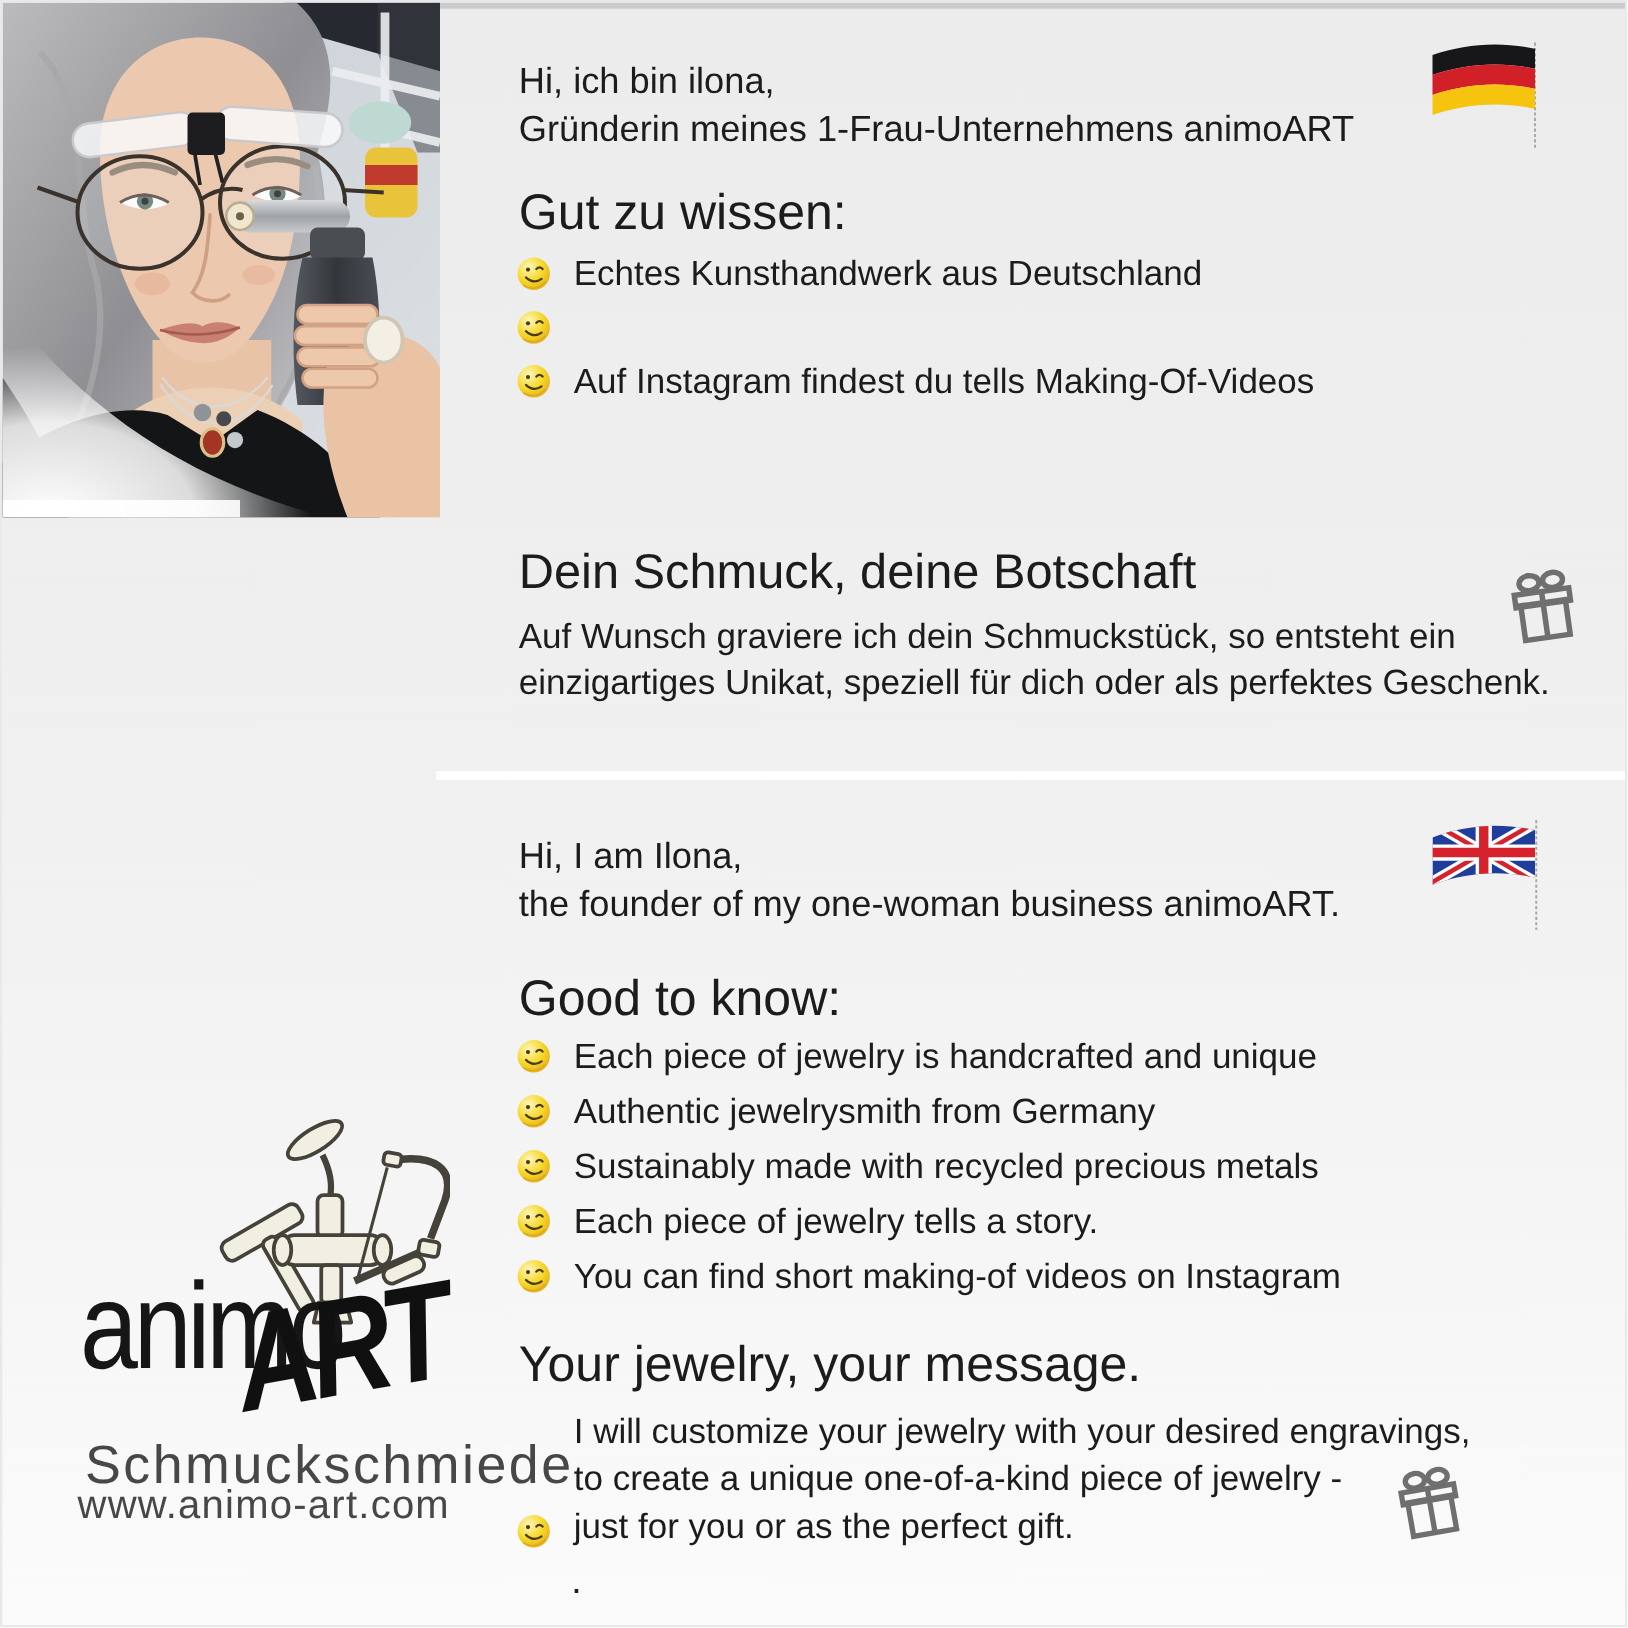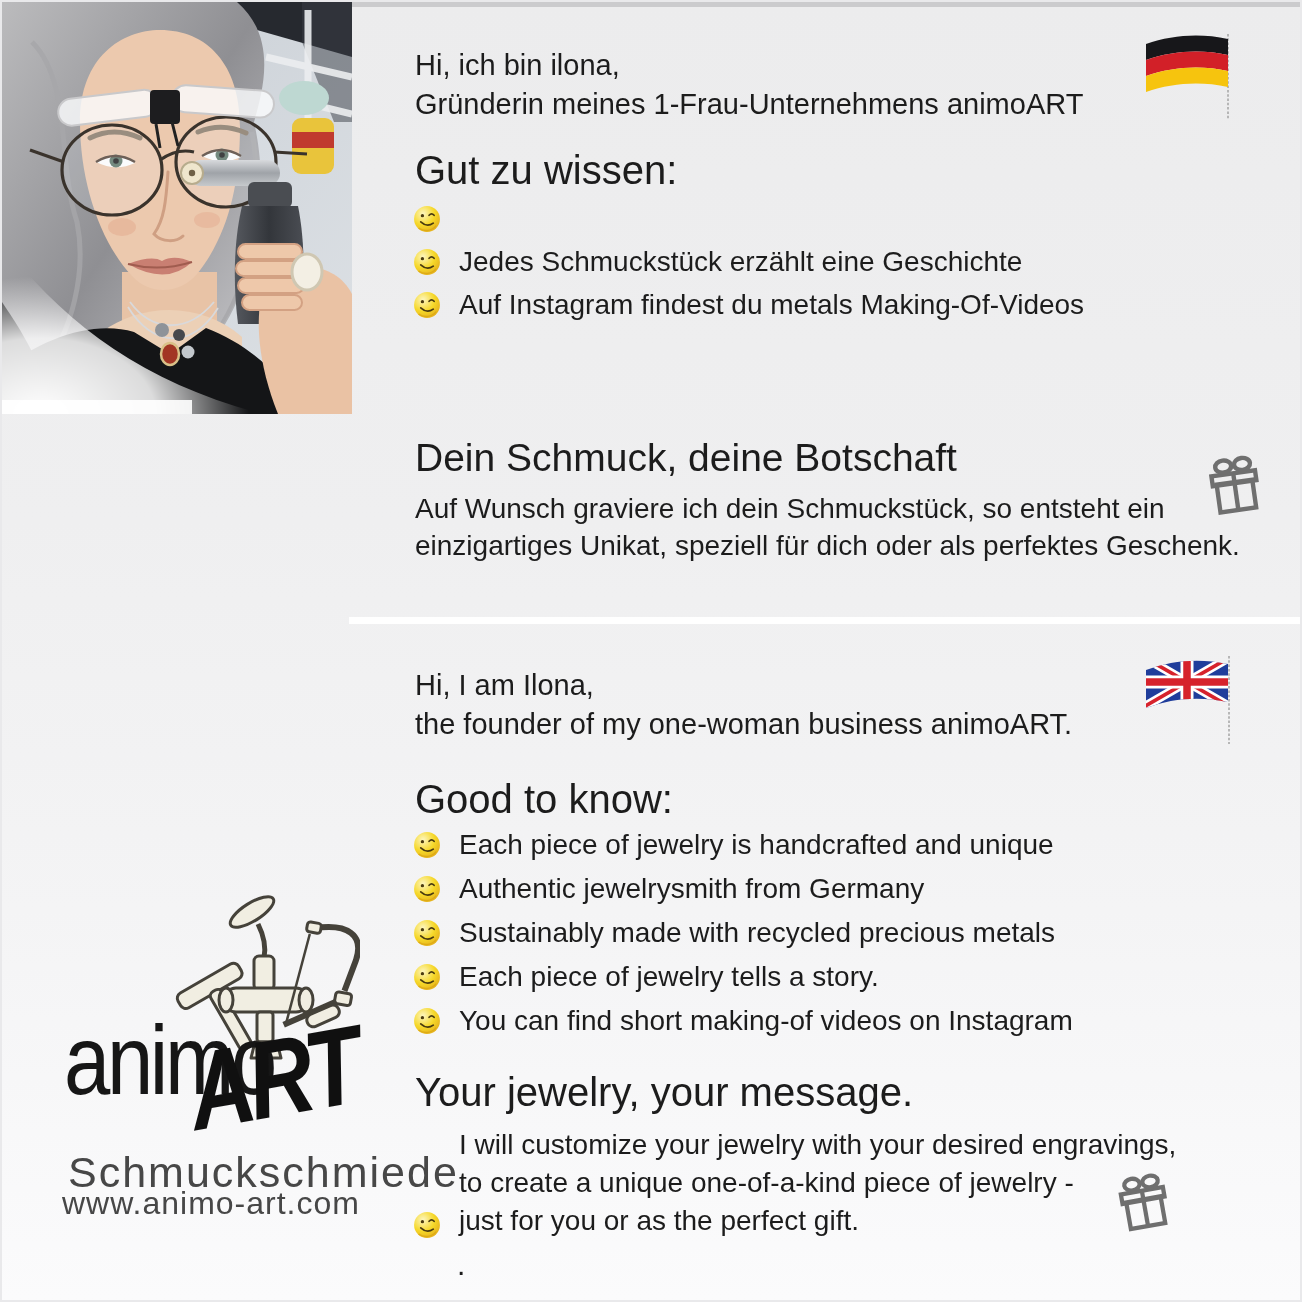--- a/index.html
+++ b/index.html
@@ -243,32 +243,32 @@
     <div>Gründerin meines 1-Frau-Unternehmens animoART</div>
   </div>
 
   <div class="txt h-know" style="left:413px;top:146px;">Gut zu wissen:</div>
 
   <div class="bullets" style="top:202px;">
     <div class="bullet-row">
       <svg class="smiley">
           <use href="#smiley"></use>
         </svg>
+      <span class="bullet-text">Echtes Kunsthandwerk aus Deutschland</span>
     </div>
     <div class="bullet-row">
       <svg class="smiley">
           <use href="#smiley"></use>
         </svg>
-      <span class="bullet-text">Jedes Schmuckstück erzählt eine Geschichte</span>
     </div>
     <div class="bullet-row">
       <svg class="smiley">
           <use href="#smiley"></use>
         </svg>
-      <span class="bullet-text">Auf Instagram findest du metals Making-Of-Videos</span>
+      <span class="bullet-text">Auf Instagram findest du tells Making-Of-Videos</span>
     </div>
   </div>
 
   <div class="txt h-msg" style="left:413px;top:434px;">Dein Schmuck, deine Botschaft</div>
   <div class="txt para" style="left:413px;top:488px;">
     <div>Auf Wunsch graviere ich dein Schmuckstück, so entsteht ein</div>
     <div>einzigartiges Unikat, speziell für dich oder als perfektes Geschenk.</div>
   </div>
   <svg class="gift gift-de" viewBox="0 0 64 64">
       <use href="#gift"></use>

